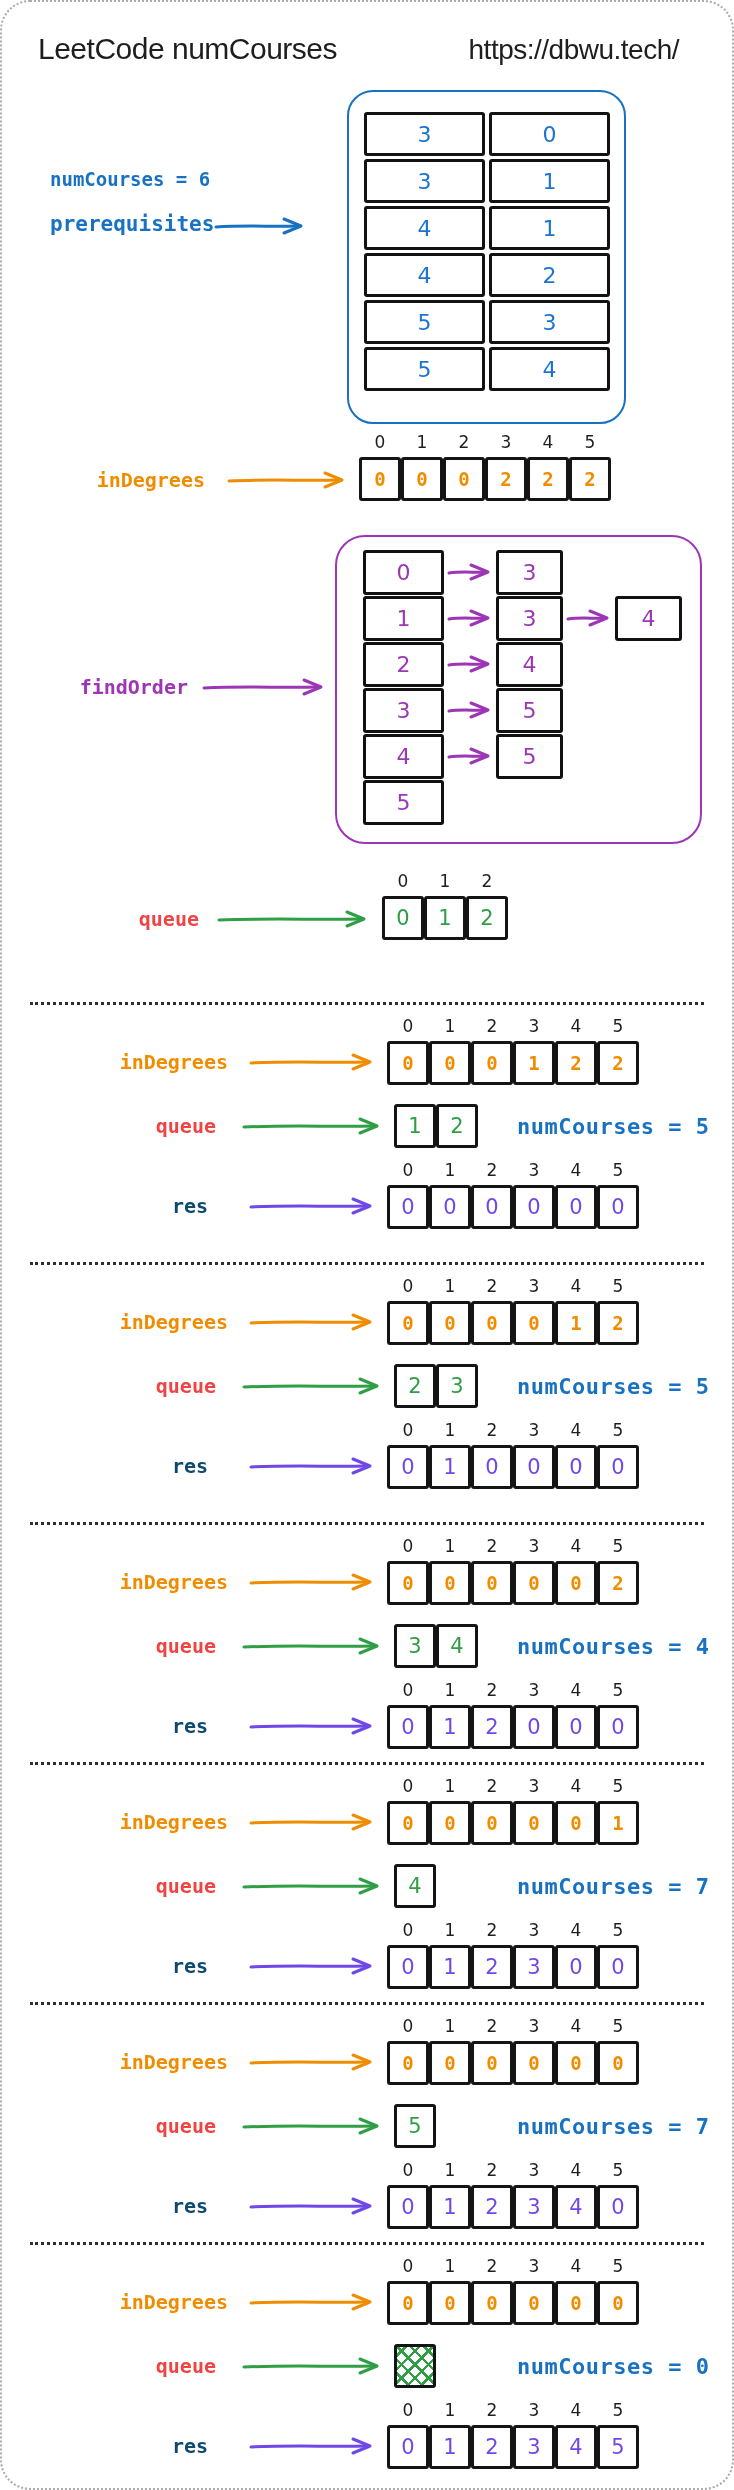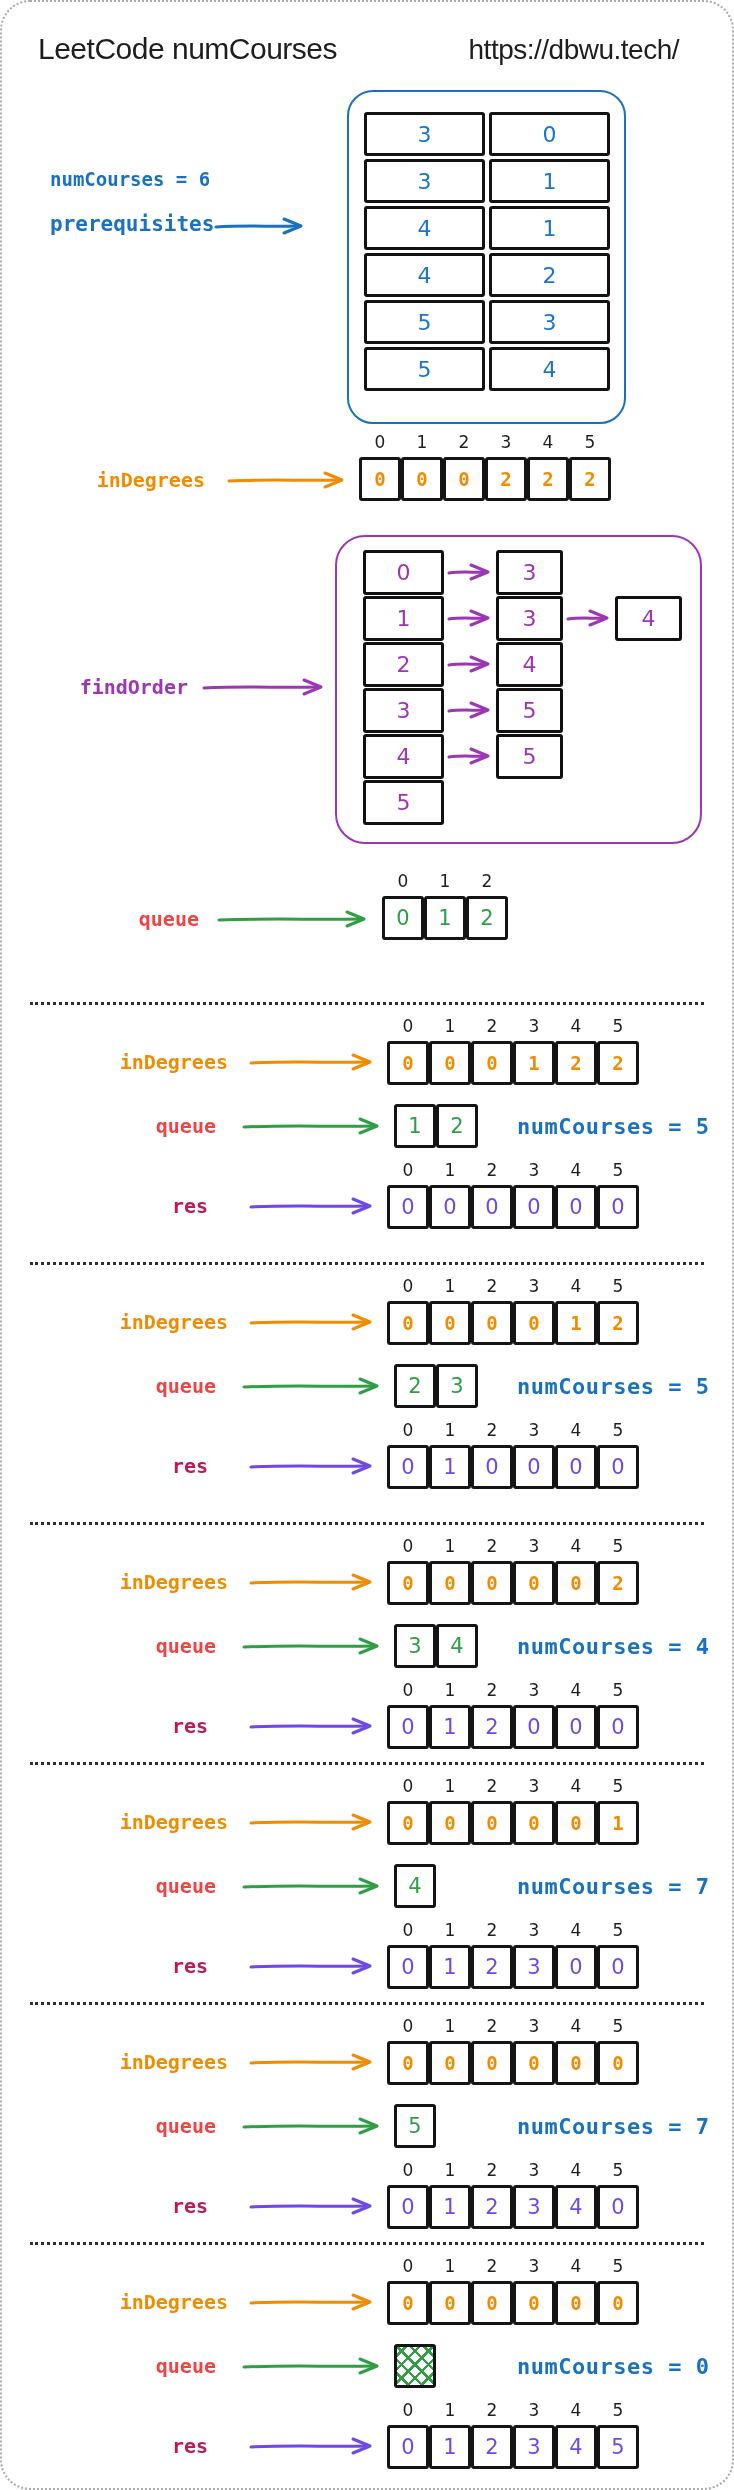--- a/index.html
+++ b/index.html
@@ -25,21 +25,21 @@
   .t-orange .cell{color:#f08c00;font-family:"DejaVu Sans Mono","Liberation Mono",monospace;font-weight:700;font-size:19px;}
   .t-green .cell{color:#2f9e44;}
   .t-violet .cell{color:#7048e8;}
   .cell.hatch{background:
     repeating-linear-gradient(45deg,transparent 0 7px,#2f9e44 7px 9.5px),
     repeating-linear-gradient(-45deg,transparent 0 7px,#2f9e44 7px 9.5px);}
 
   
   .rl{position:absolute;left:0;text-align:right;font-family:"DejaVu Sans Mono","Liberation Mono",monospace;
     font-weight:700;font-size:20px;white-space:nowrap;}.l-orange{color:#f08c00}.l-purple{color:#9c36b5}
-  .l-green{color:#ef4444}.l-violet{color:#be185d}
+  .l-green{color:#ef4444}.l-violet{color:#0c4a6e}
   .c-blue{color:#1971c2}.c-orange{color:#f08c00}.c-purple{color:#9c36b5}
   .c-green{color:#2f9e44}.c-violet{color:#7048e8}
   .harrow{position:absolute;height:20px;display:block;}
 
   
   .numc{position:absolute;left:48px;top:166px;font-size:19px;color:#1971c2;}
   .preq{position:absolute;left:48px;top:210px;font-size:21px;color:#1971c2;}
   .ar-prereq{left:212px;top:214px;}
   .bluebox{position:absolute;left:345px;top:88px;width:279px;height:334px;box-sizing:border-box;
     border:2.6px solid #1971c2;border-radius:26px;padding:20px 14px 0 15px;}

